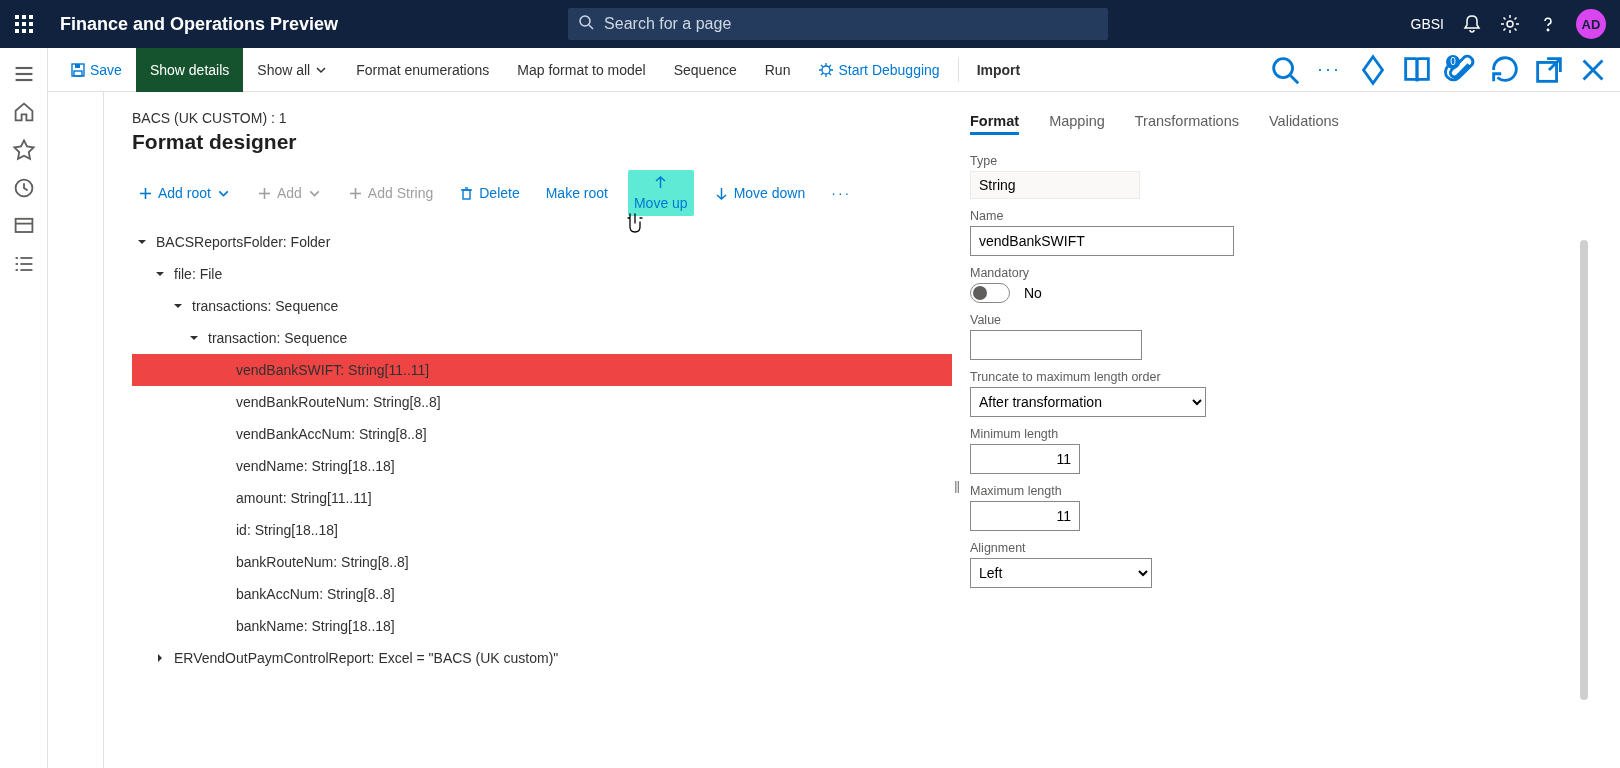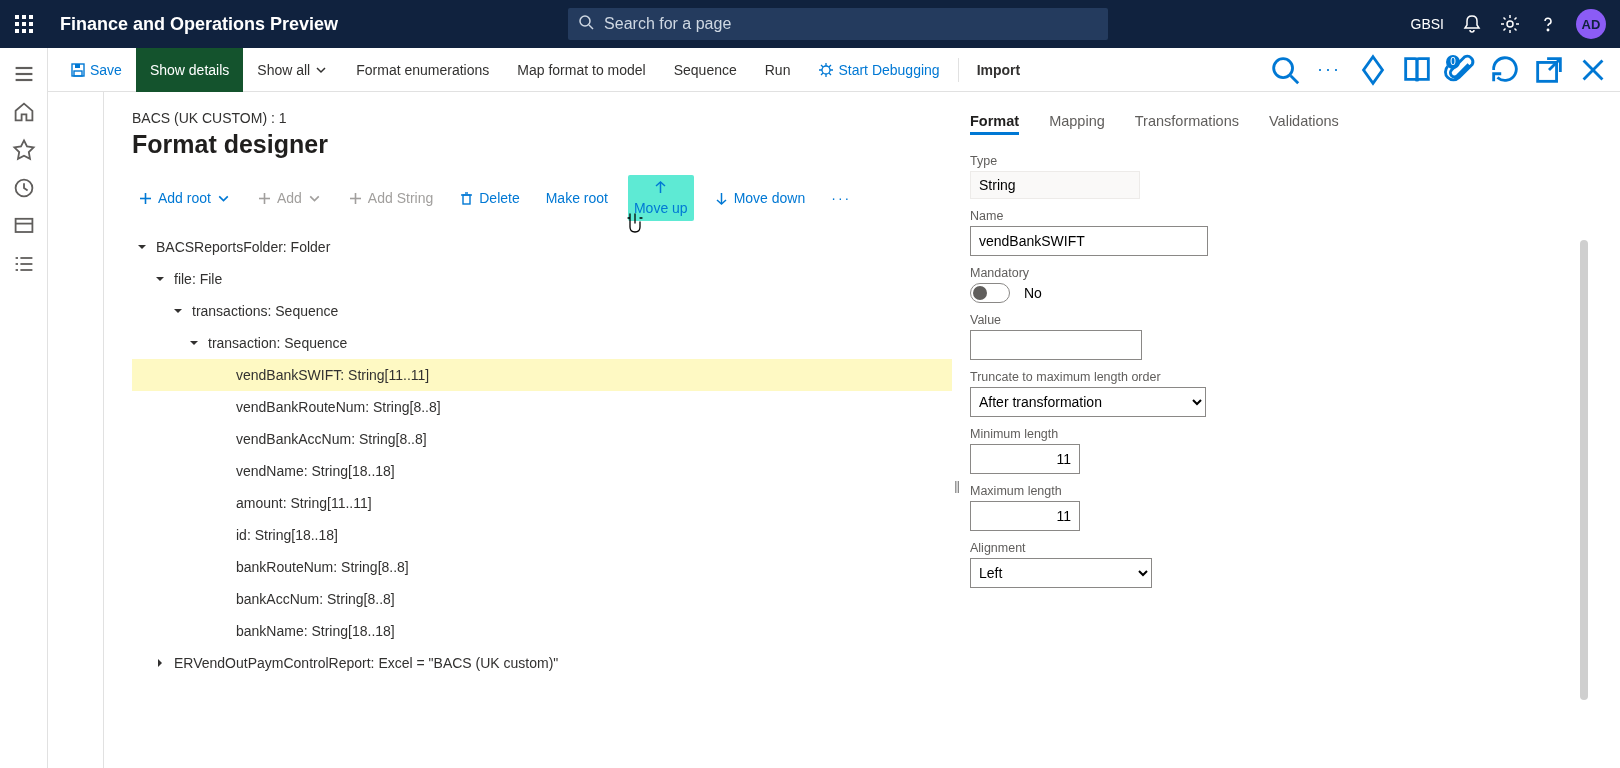--- a/index.html
+++ b/index.html
@@ -8,21 +8,21 @@
 
 .topbar { height: 48px; background: #10223e; color: #fff; display: flex; align-items: center; }
 .waffle { width: 48px; height: 48px; display:flex; align-items:center; justify-content:center; }
 .waffle svg { width:18px; height:18px; }
 .product-title { font-size: 18px; font-weight: 600; margin-left: 12px; }
 .searchbox { margin-left: 230px; width: 540px; height: 32px; background: #243b5e; border-radius: 2px; display:flex; align-items:center; padding: 0 10px; color:#cfd8e3; }
 .searchbox svg { width:16px; height:16px; margin-right:10px; }
 .topbar-right { margin-left:auto; display:flex; align-items:center; gap: 18px; padding-right:14px; }
 .topbar-right .txt { font-size:14px; }
 .topbar-icon { width:20px; height:20px; display:flex; align-items:center; justify-content:center; }
-.avatar { width:30px; height:30px; border-radius:50%; background:#8b5cf6; color:#10223e; font-size:13px; font-weight:600; display:flex; align-items:center; justify-content:center; }
+.avatar { width:30px; height:30px; border-radius:50%; background:#d946ef; color:#10223e; font-size:13px; font-weight:600; display:flex; align-items:center; justify-content:center; }
 
 
 .cmdbar { height: 44px; border-bottom:1px solid #e1e1e1; display:flex; align-items:center; padding-left:56px; }
 .cmd { height:44px; display:flex; align-items:center; padding:0 14px; font-size:14px; color:#323130; cursor:pointer; gap:4px; }
 .cmd.blue { background:#14532d; color:#fff; }
 .cmd svg { width:16px; height:16px; }
 .cmd .chev { width:14px; height:14px; }
 .cmd.save { color:#0078d4; }
 .cmd.sep { border-left:1px solid #e1e1e1; height:24px; padding:0; margin:0 4px; }
 .cmdbar-right { margin-left:auto; display:flex; align-items:center; gap:10px; padding-right:10px; }
@@ -37,50 +37,50 @@
 .filter-rail { position:absolute; top:92px; left:48px; width:56px; bottom:0; border-right:1px solid #e1e1e1; display:flex; flex-direction:column; align-items:center; padding-top:18px; }
 .filter-rail .ritem { color:#0078d4; }
 
 
 .page { position:absolute; top:92px; left:104px; right:0; bottom:0; padding: 18px 28px 0 28px; display:flex; }
 .leftpane { flex: 0 0 820px; }
 .rightpane { flex: 1; padding-left: 18px; position:relative; }
 .split-handle { position:absolute; left:0; top:370px; width:10px; height:16px; display:flex; align-items:center; justify-content:center; color:#888; }
 
 .breadcrumb { font-size: 14px; color:#323130; margin-bottom: 4px; }
-.pagetitle { font-size: 25px; font-weight:600; color:#201f1e; margin-bottom: 16px; }
+.pagetitle { font-size: 21px; font-weight:600; color:#201f1e; margin-bottom: 16px; }
 
 
 .dtoolbar { display:flex; align-items:center; gap: 14px; margin-bottom:10px; }
 .dbtn { display:flex; align-items:center; gap:5px; font-size:14px; cursor:pointer; padding:5px 6px; border-radius:2px; }
 .dbtn.link   { color:#0078d4; }
 .dbtn.muted  { color:#a19f9d; }
 .dbtn.hover  { background:#5eead4;flex-direction:column; }
 .dbtn svg    { width:15px; height:15px; }
 
 
 .tree { font-size:14px; color:#323130; user-select:none; }
 .treerow { display:flex; align-items:center; height:32px; white-space:nowrap; }
-.treerow.selected { background:#fef9c3;align-items:center; }
+.treerow.selected { background:#ef4444;align-items:center; }
 .tcaret { width:12px; height:12px; margin-right:8px; display:inline-flex; align-items:center; justify-content:center; }
 .indent0 { padding-left: 4px; }
 .indent1 { padding-left: 22px; }
 .indent2 { padding-left: 40px; }
 .indent3 { padding-left: 56px; }
 .indent4 { padding-left: 84px; }
 
 
 .tabs { display:flex; gap:30px; border-bottom:1px solid transparent; margin-bottom:18px; }
 .tab { font-size:14.5px; color:#605e5c; padding: 3px 0; cursor:pointer; }
 .tab.active { color:#201f1e; font-weight:600; border-bottom:3px solid #0078d4; }
 
 
 .form label { display:block; font-size:12.5px; color:#605e5c; margin:10px 0 3px 0; }
 .form .ro { display:inline-block; min-width:170px; padding:5px 8px; background:#faf9f8; border:1px solid #edebe9; font-size:14px; }
-.form input.txt { width:238px; height:30px; padding:2px 8px; font-size:14px; border:1px solid #8a8886; }
+.form input.txt { width:264px; height:30px; padding:2px 8px; font-size:14px; border:1px solid #8a8886; }
 .form input.num { width:110px; height:30px; padding:2px 8px; font-size:14px; text-align:right; border:1px solid #8a8886; }
 .form select { width:236px; height:30px; padding:2px 4px; font-size:14px; border:1px solid #8a8886; background:#fff; }
 .form select.narrow { width:182px; }
 
 .toggle-row { display:flex; align-items:center; gap:14px; margin-top:2px; }
 .toggle { width:40px; height:20px; border:1px solid #8a8886; border-radius:10px; position:relative; background:#fff; }
 .toggle .knob { position:absolute; top:2px; left:2px; width:14px; height:14px; border-radius:50%; background:#605e5c; }
 
 
 .vscroll { position:absolute; right:4px; top:130px; width:8px; height:460px; background:#cfcfcf; border-radius:4px; }

